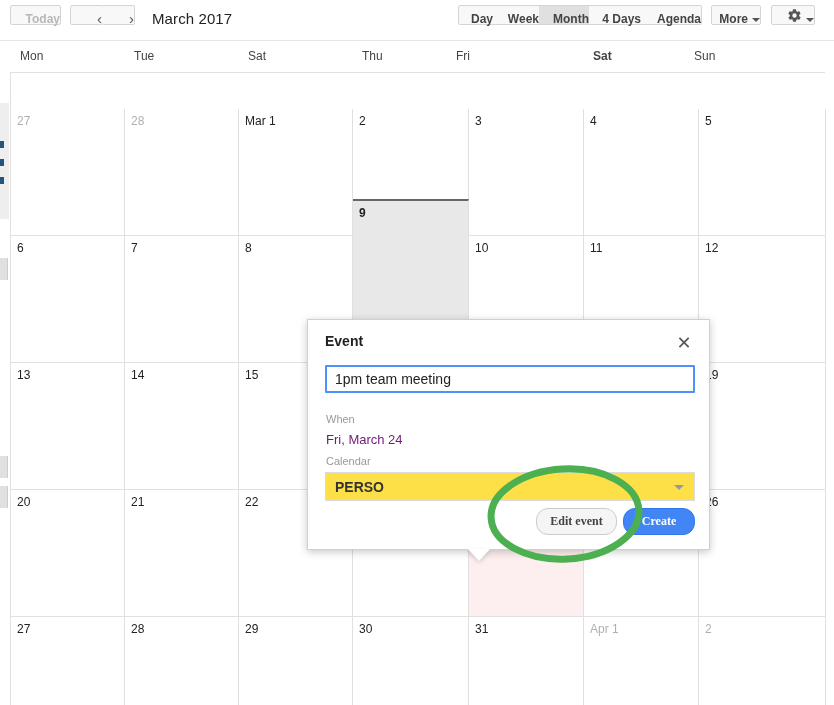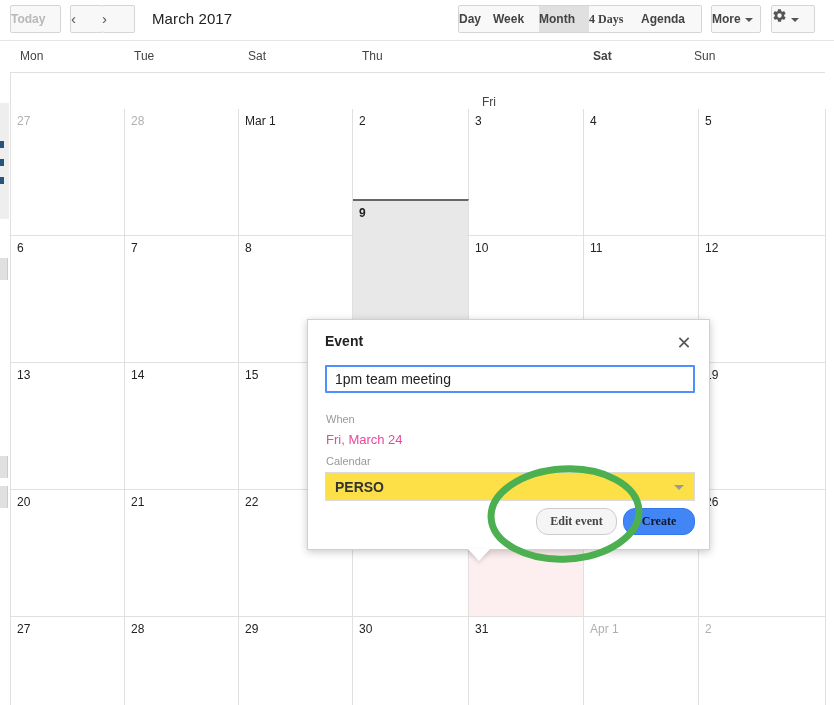--- a/index.html
+++ b/index.html
@@ -46,23 +46,23 @@
     border-bottom: 1px solid #e5e5e5;
   }
   .btn {
     position: absolute;
     background: #f8f8f8;
     border: 1px solid #d5d5d5;
     border-radius: 2px;
     color: #444444;
     font-size: 12px;
     font-weight: bold;
-    text-align: left;
+    text-align: right;
     line-height: 26px;
-    height: 28px;
+    height: 20px;
     cursor: pointer;
     user-select: none;
   }
   .btn.disabled { color: #b8b8b8; }
   .btn.selected { background: #e0e0e0; }
 
   #today-btn   { left: 10px;  top: 5px; width: 51px; }
   #prev-btn    { left: 70px;  top: 5px; width: 33px; font-size: 15px; font-weight: normal; color: #555; }
   #next-btn    { left: 102px; top: 5px; width: 33px; font-size: 15px; font-weight: normal; color: #555; border-left: none; }
 
@@ -70,21 +70,21 @@
     position: absolute;
     left: 152px; top: 10px;
     font-size: 15px;
     color: #222222;
     letter-spacing: 0.1px;
   }
 
   #view-day    { left: 458px; top: 5px; width: 36px; border-radius: 2px 0 0 2px; }
   #view-week   { left: 493px; top: 5px; width: 47px; border-left: none; border-radius: 0; }
   #view-month  { left: 539px; top: 5px; width: 51px; border-left: none; border-radius: 0; }
-  #view-4days  { left: 589px; top: 5px; width: 53px; border-left: none; border-radius: 0; font-family: Liberation Serif, serif; }
+  #view-4days  { left: 589px; top: 5px; width: 53px; border-left: none; border-radius: 0; }
   #view-agenda { left: 641px; top: 5px; width: 61px; border-left: none; border-radius: 0 2px 2px 0; }
   #more-btn    { left: 711px; top: 5px; width: 50px; }
   #settings-btn{ left: 771px; top: 5px; width: 44px; }
 
   .caret {
     display: inline-block;
     width: 0; height: 0;
     margin-left: 4px;
     vertical-align: middle;
     border-left: 4px solid transparent;
@@ -204,21 +204,21 @@
   .field-label {
     position: absolute;
     left: 18px;
     font-size: 11px;
     color: #999999;
   }
   .field-value {
     position: absolute;
     left: 18px;
     font-size: 13px;
-    color: #ec4899;
+    color: #701a75;
   }
   #when-label   { top: 93px; }
   #when-value   { top: 112px; }
   #calendar-label { top: 135px; }
   .calendar-select {
     position: absolute;
     left: 17px; top: 152px;
     width: 370px; height: 29px;
     border: 1px solid #dcdcdc;
     background: #fde047;
@@ -254,21 +254,21 @@
   #edit-event-btn {
     left: 228px; top: 188px; width: 81px;
     background: #f5f5f5;
     border: 1px solid #cccccc;
     color: #444444;
   }
   #create-btn {
     left: 315px; top: 188px; width: 72px;
     background: #4285f4;
     border: 1px solid #3079ed;
-    color: #0f172a;
+    color: #ffffff;
   }
 
   
   .annotation {
     position: absolute;
     left: 486px; top: 464px;
     width: 160px; height: 100px;
     z-index: 40;
     pointer-events: none;
   }
@@ -311,21 +311,21 @@
         </svg>
       </span><span class="caret"></span>
     </div>
   </div>
 
   <div class="dow-row">
       <div class="dow" style="left: 20px;">Mon</div>
       <div class="dow" style="left: 134px;">Tue</div>
       <div class="dow" style="left: 248px;">Sat</div>
       <div class="dow" style="left: 362px;">Thu</div>
-      <div class="dow" style="left: 482px; margin-top: 46px;">Fri</div>
+      <div class="dow" style="left: 456px;">Fri</div>
       <div class="dow" style="left: 593px; font-weight: bold;">Sat</div>
       <div class="dow" style="left: 694px;">Sun</div>
     </div>
 
   <div class="grid">
       <div class="week-row" style="top: 0px;">
         <div class="cell othermonth" style="left: 0px; width: 114px;">
           <div class="daynum">27</div>
         </div>
         <div class="cell othermonth" style="left: 114px; width: 114px;">

